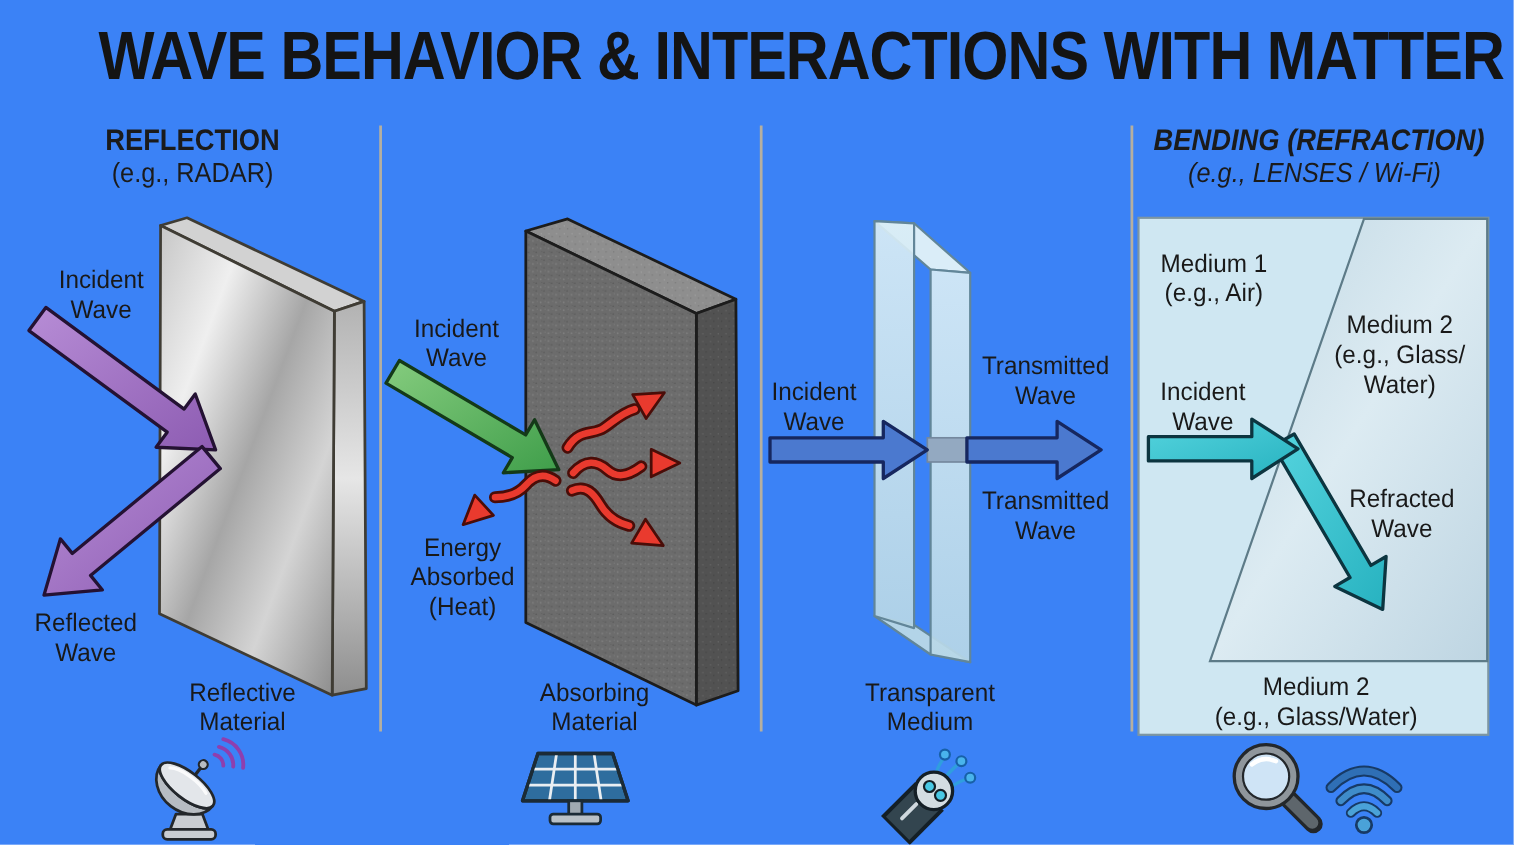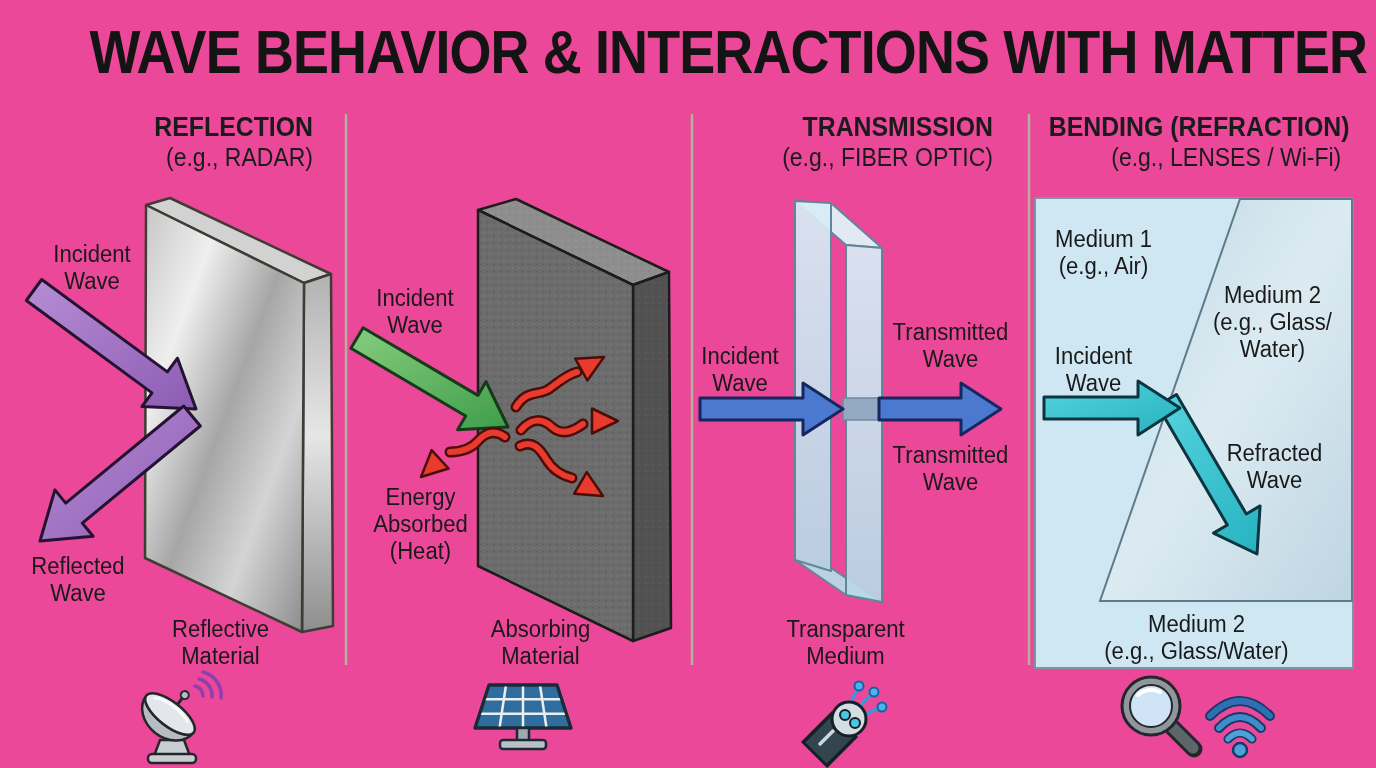--- a/index.html
+++ b/index.html
@@ -1,27 +1,27 @@
 <!DOCTYPE html>
 <html><head>
 <meta charset="utf-8">
 <style>
   html,body { margin:0; padding:0; }
   .stage {
     position:relative; width:1376px; height:768px;
-    background:#ec4899; overflow:hidden;
+    background:#3b82f6; overflow:hidden;
     font-family:"Liberation Sans", sans-serif; color:#1b1b1b;
   }
   .gfx { position:absolute; left:0; top:0; z-index:1; }
   .main-title {
     position:absolute; top:16px; left:0; width:1376px; margin:0;
     text-align:center; font-size:62px; font-weight:bold; color:#141414;
     transform:scaleX(0.87); letter-spacing:-1px; z-index:2; white-space:nowrap;
   }
-  .panel-head { position:absolute; top:112px; text-align:right; z-index:2; }
+  .panel-head { position:absolute; top:112px; text-align:center; z-index:2; }
   .panel-head .h { font-size:27px; font-weight:bold; line-height:31px; transform:scaleX(0.92); white-space:nowrap; }
   .panel-head .s { font-size:25px; line-height:29px; transform:scaleX(0.92); white-space:nowrap; }
   .label {
     position:absolute; font-size:23px; line-height:27px; text-align:center;
     white-space:pre-line; color:#191919; z-index:3; transform:scaleX(0.96);
   }
 </style>
 </head>
 <body>
 
@@ -215,25 +215,21 @@
     <circle cx="1240" cy="750" r="7" fill="#4aa2d8" stroke="#173a66" stroke-width="2.5"></circle>
   </g>
 </svg>
 
   <h1 class="main-title">WAVE BEHAVIOR &amp; INTERACTIONS WITH MATTER</h1>
 
   <div class="panel-head" style="left:25px; width:300px;">
     <div class="h">REFLECTION</div>
     <div class="s">(e.g., RADAR)</div>
   </div>
-  <div class="panel-head" style="left:705px; width:300px;">
-    <div class="h">TRANSMISSION</div>
-    <div class="s">(e.g., FIBER OPTIC)</div>
-  </div>
-  <div class="panel-head" style="left:1036px; width:318px;">
+  <div class="panel-head" style="left:1036px; width:318px;font-style:italic;">
     <div class="h">BENDING (REFRACTION)</div>
     <div class="s">(e.g., LENSES / Wi-Fi)</div>
   </div>
 
   <div class="label" style="left:22px; top:241px; width:140px;">Incident
 Wave</div>
   <div class="label" style="left:8px; top:553px; width:140px;">Reflected
 Wave</div>
   <div class="label" style="left:128px; top:616px; width:185px;">Reflective
 Material</div>

